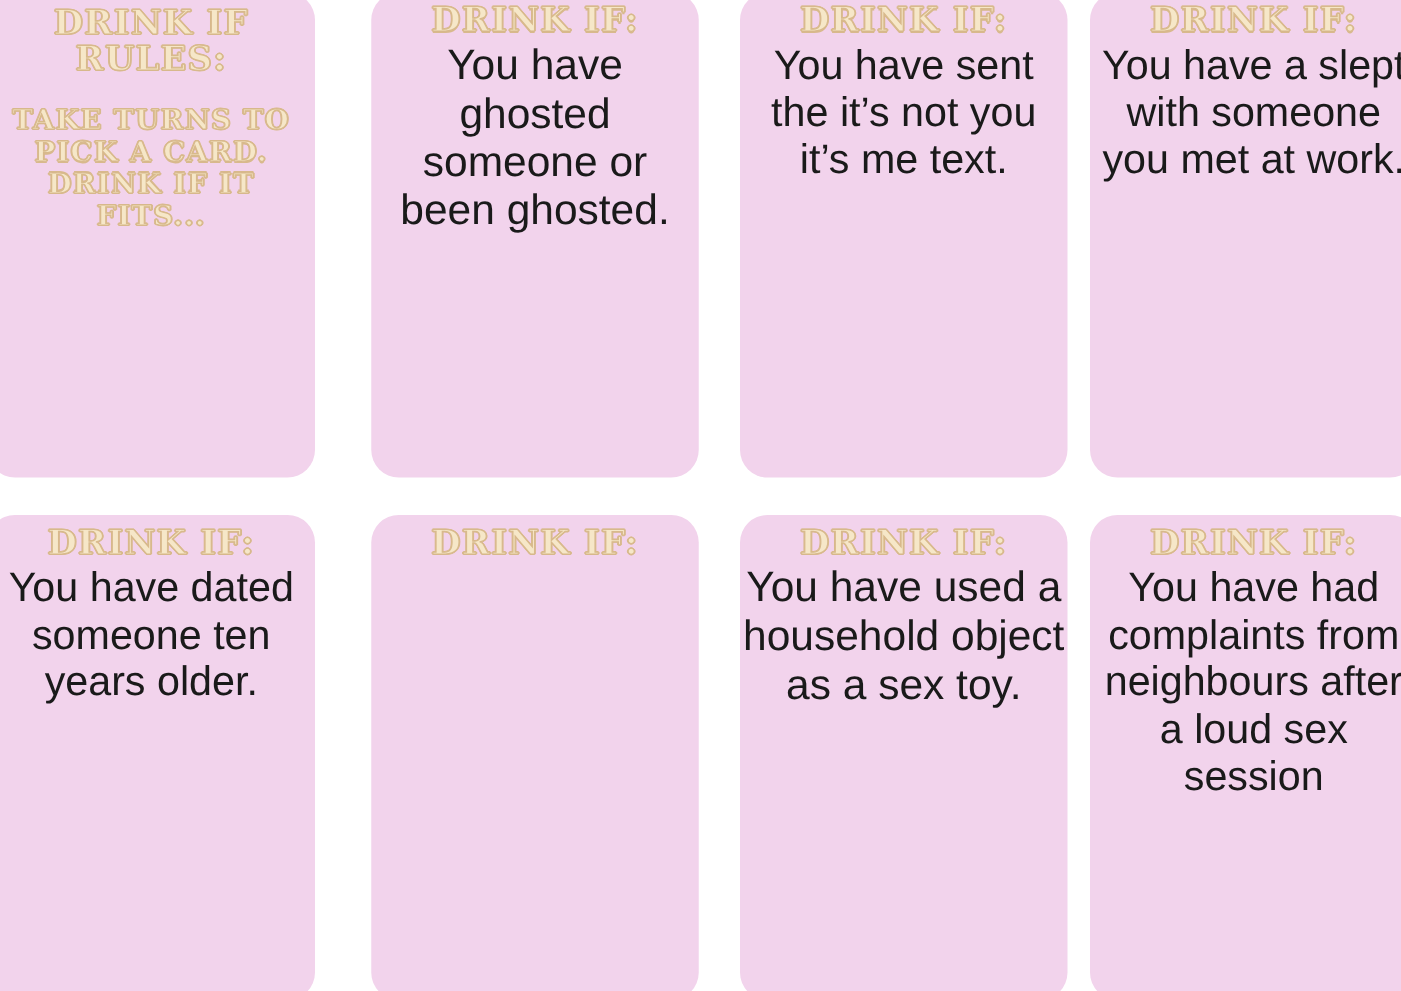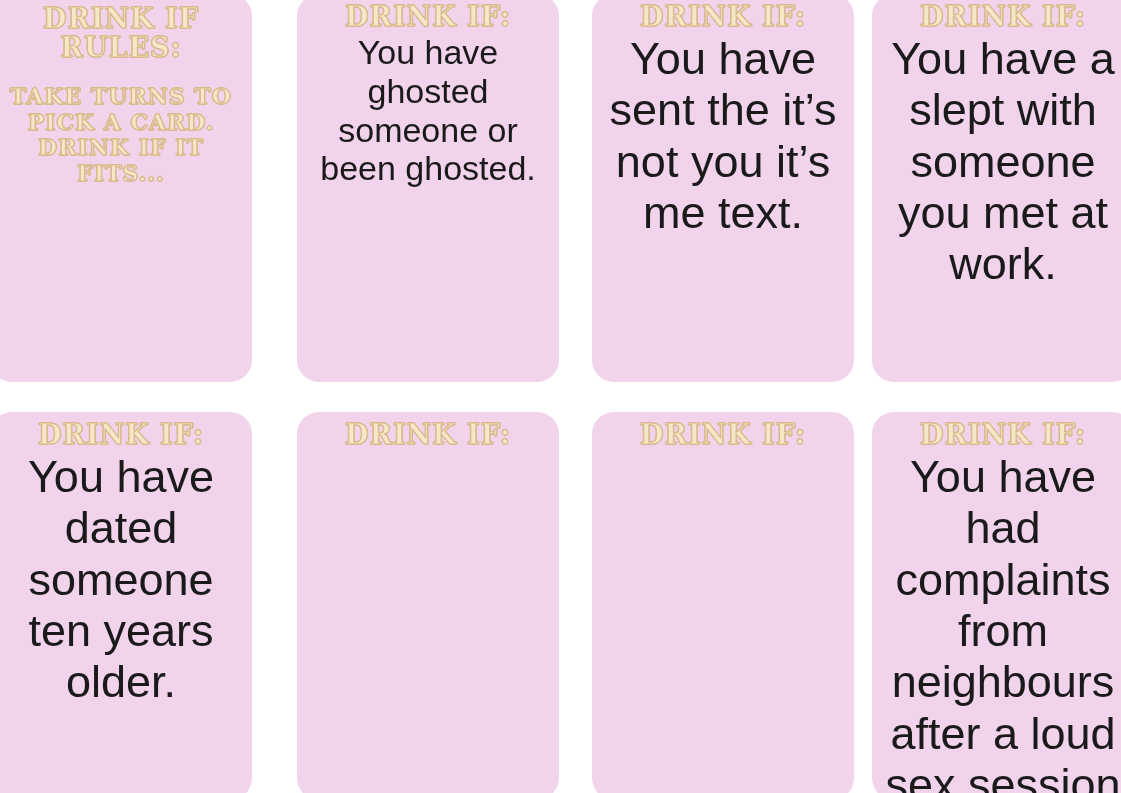--- a/index.html
+++ b/index.html
@@ -72,21 +72,21 @@
     font-size: 34px;
     color: #1a1a1a;
     text-align: center;
     line-height: 1.14;
     width: 100%;
     padding: 2px 2px 0 2px;
     box-sizing: border-box;
     white-space: pre-line;
   }
   .body-tight {
-    font-size: 45px;
+    font-size: 33px;
     text-align: center;
   }
 </style>
 </head>
 <body>
 
 <div id="sheet">
 
   <div class="card row1 col1">
     <div class="heading rules-heading">DRINK IF RULES:</div>
@@ -112,20 +112,21 @@
     <div class="heading heading-main">DRINK IF:</div>
     <div class="body-text body-tight">You have dated someone ten years older.</div>
   </div>
 
   <div class="card row2 col2">
     <div class="heading heading-main">DRINK IF:</div>
   </div>
 
   <div class="card row2 col3">
     <div class="heading heading-main">DRINK IF:</div>
+    <div class="body-text">You have used a household object as a sex toy.</div>
   </div>
 
   <div class="card row2 col4">
     <div class="heading heading-main">DRINK IF:</div>
     <div class="body-text body-tight">You have had complaints from neighbours after a loud sex session</div>
   </div>
 
 </div>
 
 </body></html>

